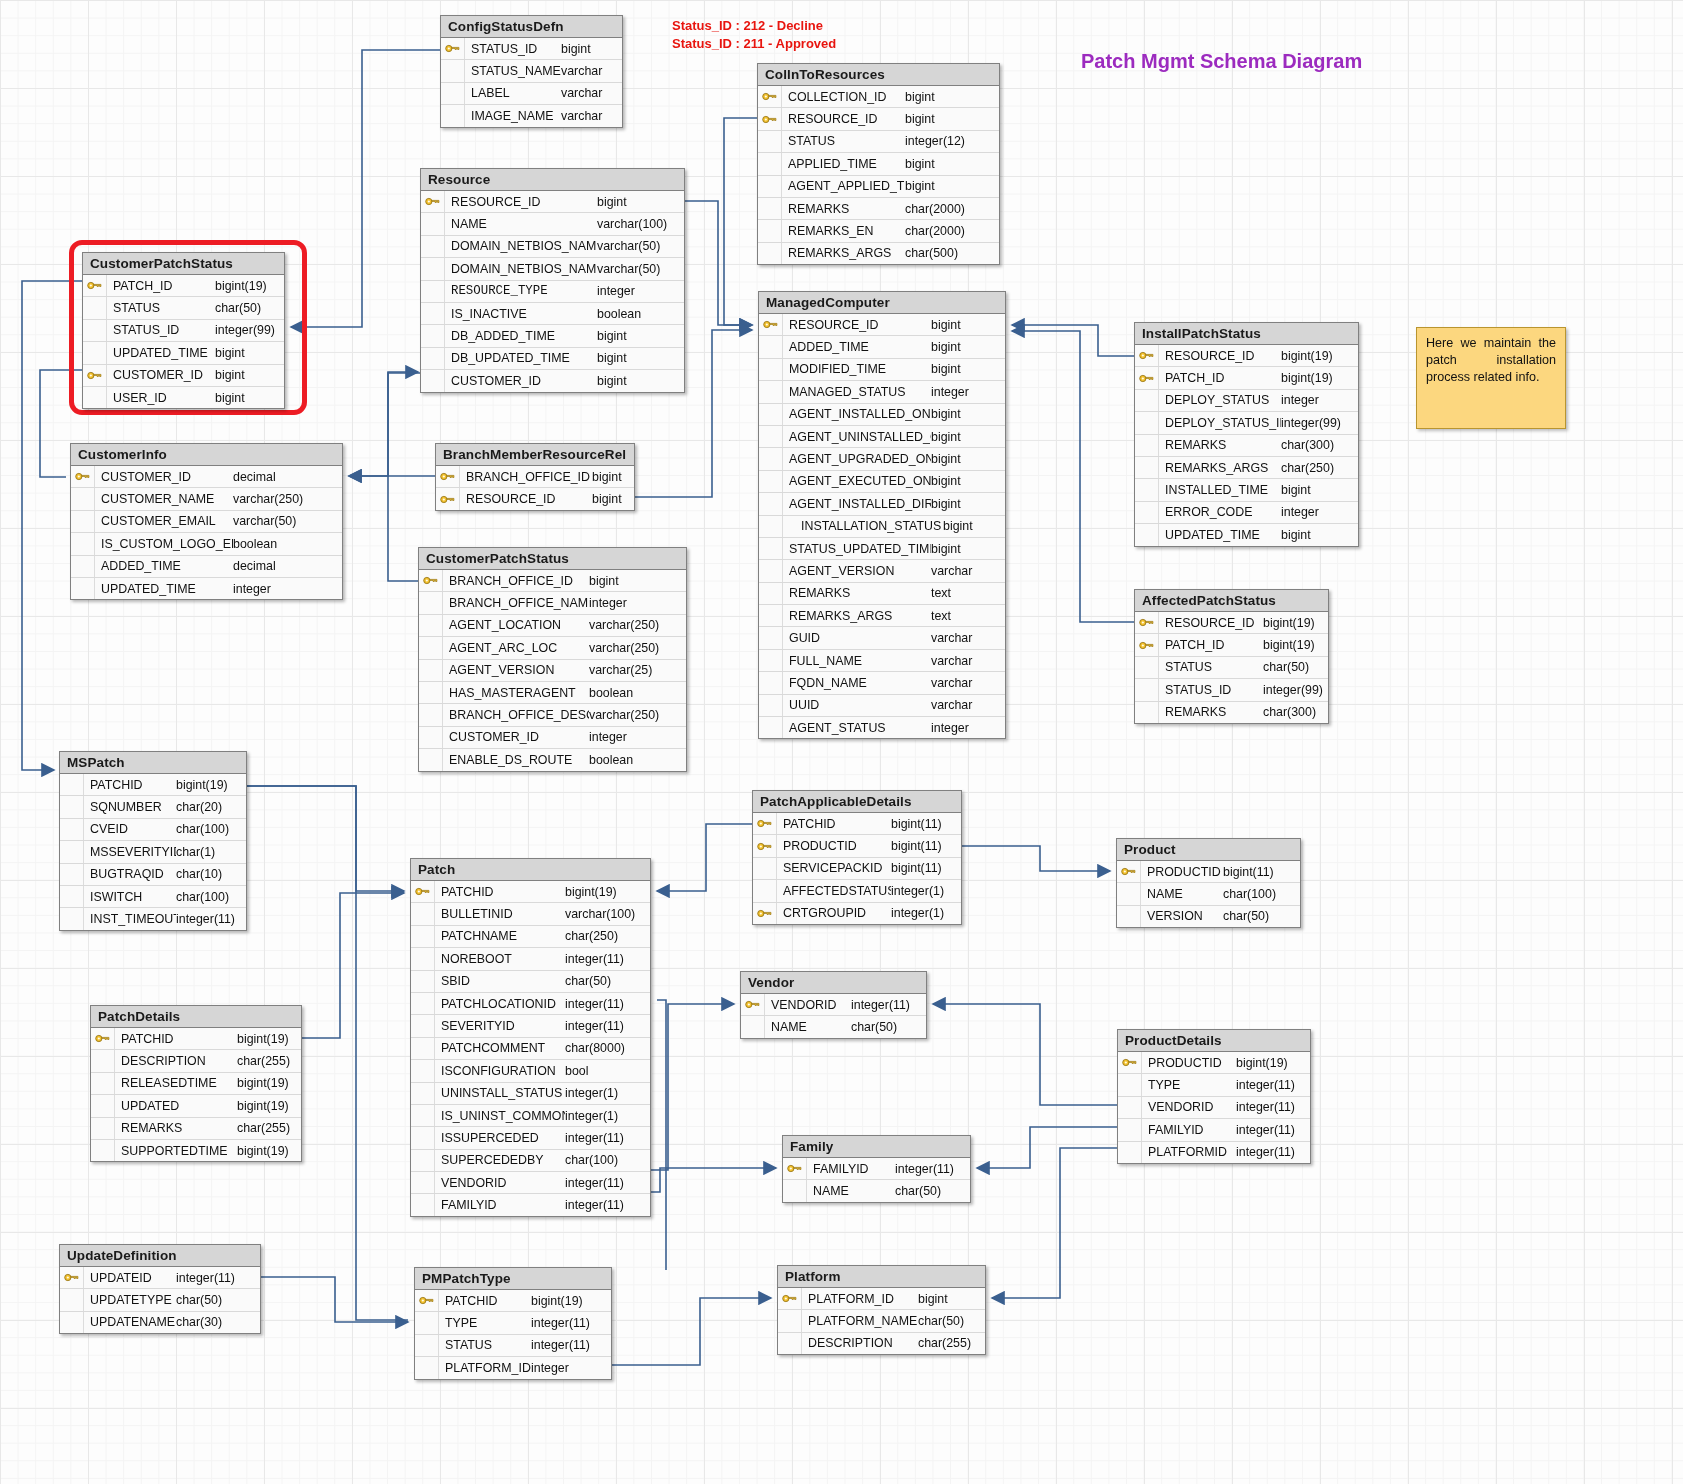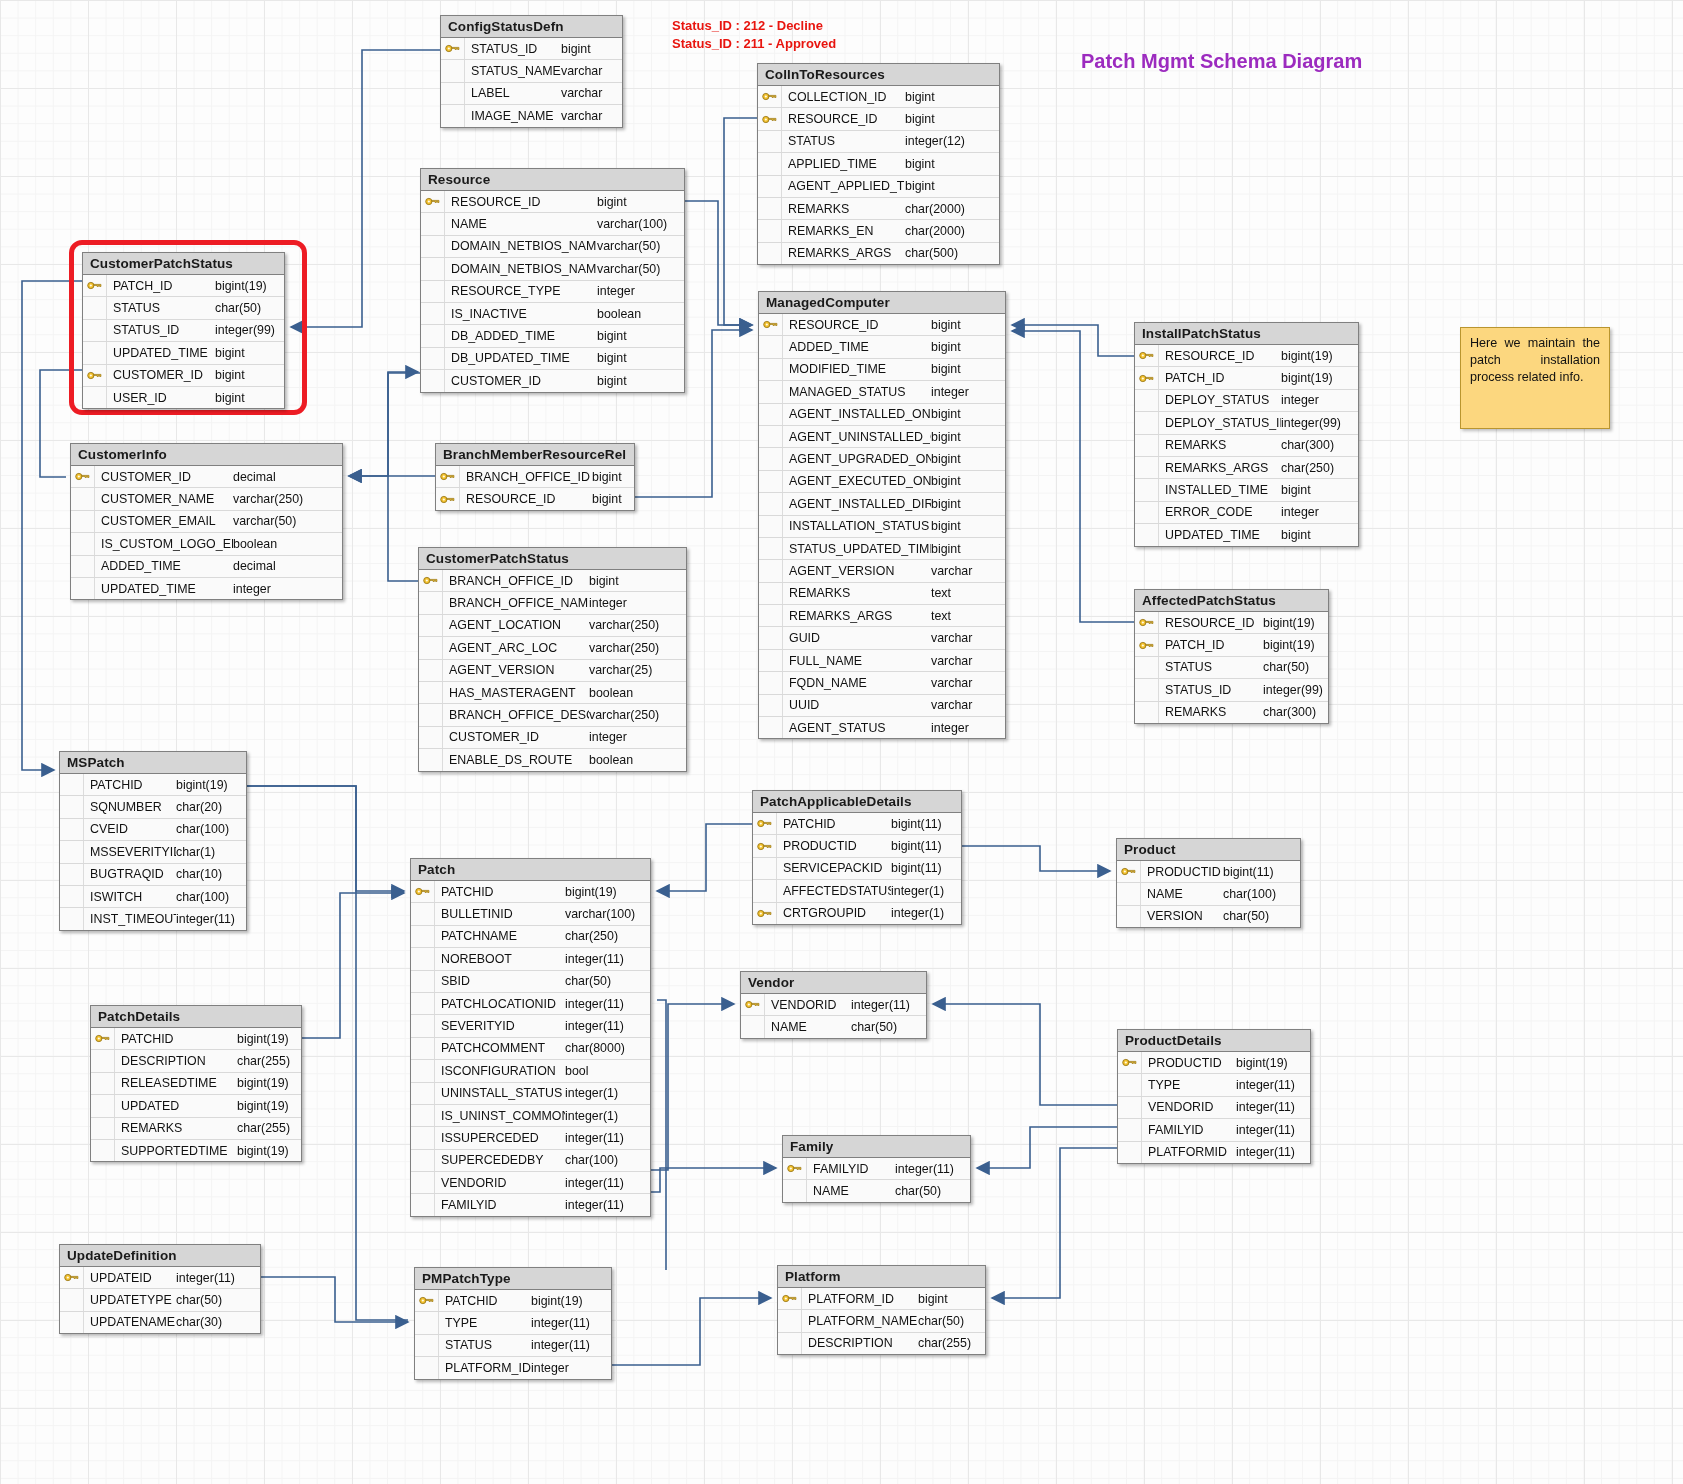--- a/index.html
+++ b/index.html
@@ -167,21 +167,21 @@
 
       <path d="M612,1365 L700,1365 L700,1298 L771,1298" marker-end="url(#ar)"></path>
 
       <path d="M657,1000 L666,1000 L666,1270"></path>
 
       <path d="M247,786 L356,786 L356,1320 L408,1320"></path>
     </g>
   </svg>
 
 
-  <div class="note" style="left:1460px;top:327px;width:150px;height:102px;">Here we maintain the patch installation process related info.</div>
+  <div class="note" style="left:1416px;top:327px;width:150px;height:102px;">Here we maintain the patch installation process related info.</div>
 
 
   <div class="redtext" style="left:672px;top:16px;">Status_ID : 212 - Decline</div>
   <div class="redtext" style="left:672px;top:34px;">Status_ID : 211 - Approved</div>
 
   <div class="title" style="left:1081px;top:50px;">Patch Mgmt Schema Diagram</div>
 
   <div class="redbox" style="left:69px;top:240px;width:238px;height:175px;"></div>
 
   <div id="tables-host">
@@ -292,21 +292,21 @@
           <div class="fname" style="width: 152px; min-width: 152px;">DOMAIN_NETBIOS_NAME</div>
           <div class="ftype" style="width: 86px;">varchar(50)</div>
         </div>
         <div class="row">
           <div class="nocol"></div>
           <div class="fname" style="width: 152px; min-width: 152px;">DOMAIN_NETBIOS_NAME</div>
           <div class="ftype" style="width: 86px;">varchar(50)</div>
         </div>
         <div class="row">
           <div class="nocol"></div>
-          <div class="fname" style="width: 152px; min-width: 152px;">RESOURCE_TYPE</div>
+          <div class="fname" style="width: 152px; min-width: 152px; font-family: Liberation Mono, monospace;">RESOURCE_TYPE</div>
           <div class="ftype" style="width: 86px;">integer</div>
         </div>
         <div class="row">
           <div class="nocol"></div>
           <div class="fname" style="width: 152px; min-width: 152px;">IS_INACTIVE</div>
           <div class="ftype" style="width: 86px;">boolean</div>
         </div>
         <div class="row">
           <div class="nocol"></div>
           <div class="fname" style="width: 152px; min-width: 152px;">DB_ADDED_TIME</div>
@@ -416,21 +416,21 @@
           <div class="fname" style="width: 148px; min-width: 148px;">AGENT_EXECUTED_ON</div>
           <div class="ftype" style="width: 72px;">bigint</div>
         </div>
         <div class="row">
           <div class="nocol"></div>
           <div class="fname" style="width: 148px; min-width: 148px;">AGENT_INSTALLED_DIR</div>
           <div class="ftype" style="width: 72px;">bigint</div>
         </div>
         <div class="row">
           <div class="nocol"></div>
-          <div class="fname" style="width: 148px; min-width: 148px;">INSTALLATION_STATUS</div>
+          <div class="fname" style="width: 148px; min-width: 148px; margin-left: 12px;">INSTALLATION_STATUS</div>
           <div class="ftype" style="width: 72px;">bigint</div>
         </div>
         <div class="row">
           <div class="nocol"></div>
           <div class="fname" style="width: 148px; min-width: 148px;">STATUS_UPDATED_TIME</div>
           <div class="ftype" style="width: 72px;">bigint</div>
         </div>
         <div class="row">
           <div class="nocol"></div>
           <div class="fname" style="width: 148px; min-width: 148px;">AGENT_VERSION</div>

